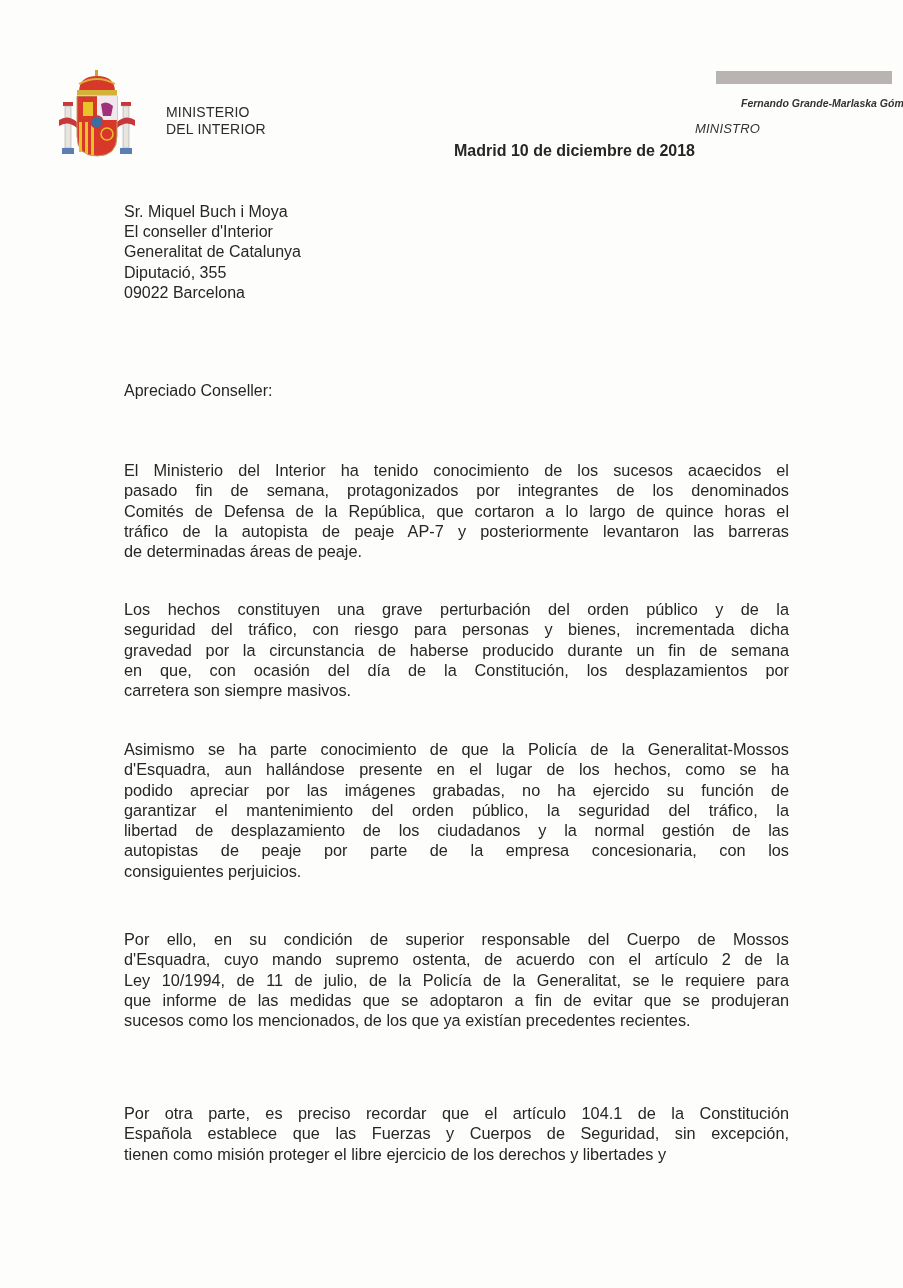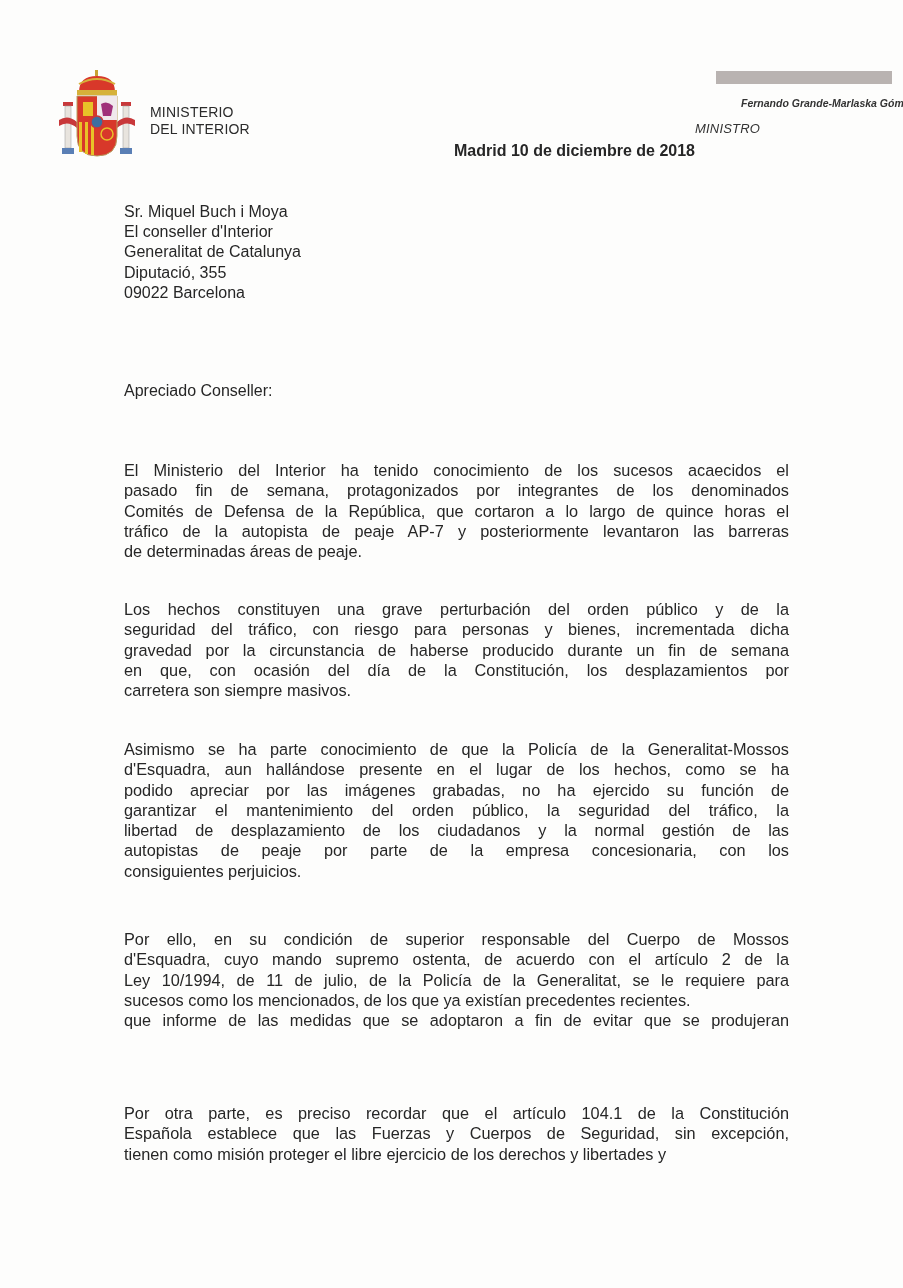--- a/index.html
+++ b/index.html
@@ -2,21 +2,21 @@
 <html><head>
 <meta charset="utf-8">
 <style>
   html, body { margin: 0; padding: 0; }
   body {
     width: 903px; height: 1288px; background: #fdfdfc; position: relative; overflow: hidden;
     font-family: "Liberation Sans", sans-serif; color: #262626;
   }
   .abs { position: absolute; }
   .coat { left: 57px; top: 70px; width: 80px; height: 90px; }
-  .ministry { left: 150px; top: 104px; font-size: 14px; line-height: 17px; color: #2b2b2b; letter-spacing: 0.2px; }
+  .ministry { left: 166px; top: 104px; font-size: 14px; line-height: 17px; color: #2b2b2b; letter-spacing: 0.2px; }
   .ministry div { white-space: nowrap; }
   .graybar { left: 716px; top: 71px; width: 176px; height: 13px; background: #b9b3b1; }
   .minister-name { left: 741px; top: 97px; font-size: 10.5px; font-style: italic; color: #333; white-space: nowrap; font-weight: bold; }
   .minister-title { left: 695px; top: 121px; font-size: 13px; font-style: italic; color: #333; letter-spacing: 0.2px; }
   .date { left: 454px; top: 142px; font-size: 16px; white-space: nowrap; font-weight: bold; }
   .recipient { left: 124px; top: 202px; font-size: 16px; line-height: 20.2px; }
   .recipient div { white-space: nowrap; }
   .salutation { left: 124px; top: 382px; font-size: 16px; }
   .para {
     left: 124px; width: 665px; font-size: 16.3px; line-height: 20.3px; text-align: justify;
@@ -108,21 +108,21 @@
   <span class="ln">garantizar el mantenimiento del orden público, la seguridad del tráfico, la</span>
   <span class="ln">libertad de desplazamiento de los ciudadanos y la normal gestión de las</span>
   <span class="ln">autopistas de peaje por parte de la empresa concesionaria, con los</span>
   <span class="ln last">consiguientes perjuicios.</span>
 </div>
 
 <div class="abs para p4">
   <span class="ln">Por ello, en su condición de superior responsable del Cuerpo de Mossos</span>
   <span class="ln">d'Esquadra, cuyo mando supremo ostenta, de acuerdo con el artículo 2 de la</span>
   <span class="ln">Ley 10/1994, de 11 de julio, de la Policía de la Generalitat, se le requiere para</span>
+  <span class="ln">que informe de las medidas que se adoptaron a fin de evitar que se produjeran</span>
   <span class="ln last">sucesos como los mencionados, de los que ya existían precedentes recientes.</span>
-  <span class="ln">que informe de las medidas que se adoptaron a fin de evitar que se produjeran</span>
 </div>
 
 <div class="abs para p5">
   <span class="ln">Por otra parte, es preciso recordar que el artículo 104.1 de la Constitución</span>
   <span class="ln">Española establece que las Fuerzas y Cuerpos de Seguridad, sin excepción,</span>
   <span class="ln last">tienen como misión proteger el libre ejercicio de los derechos y libertades y</span>
 </div>
 
 </body></html>

